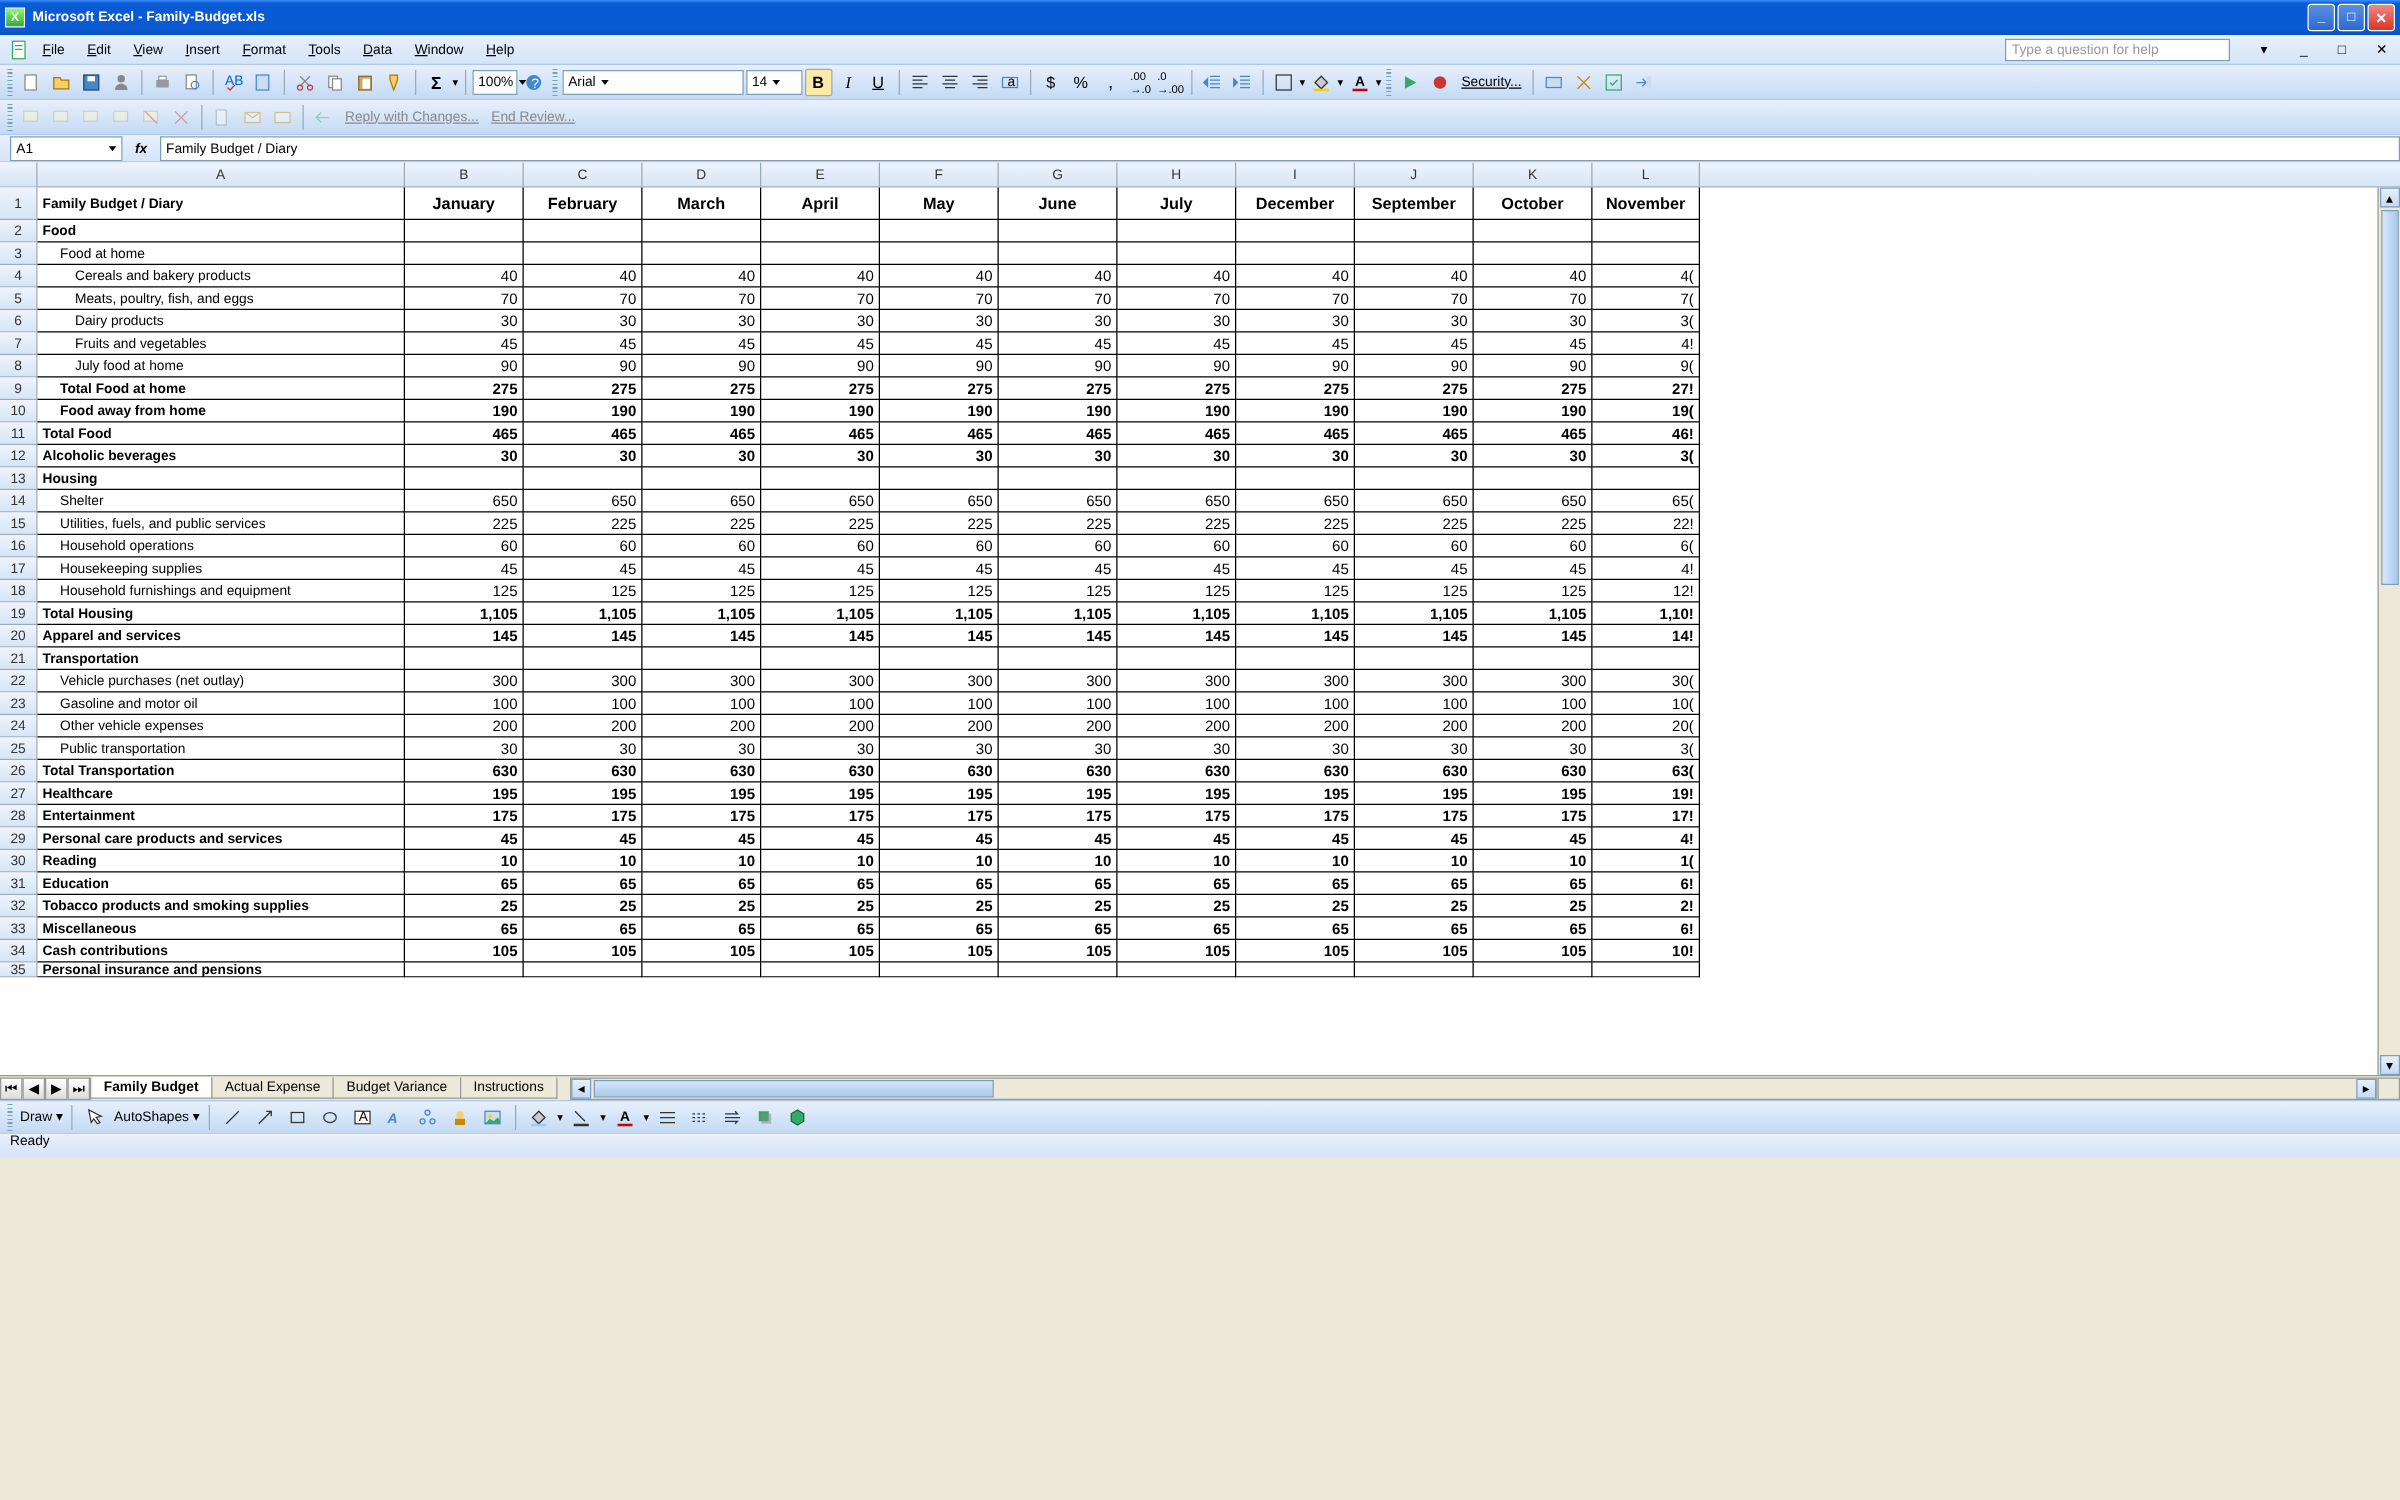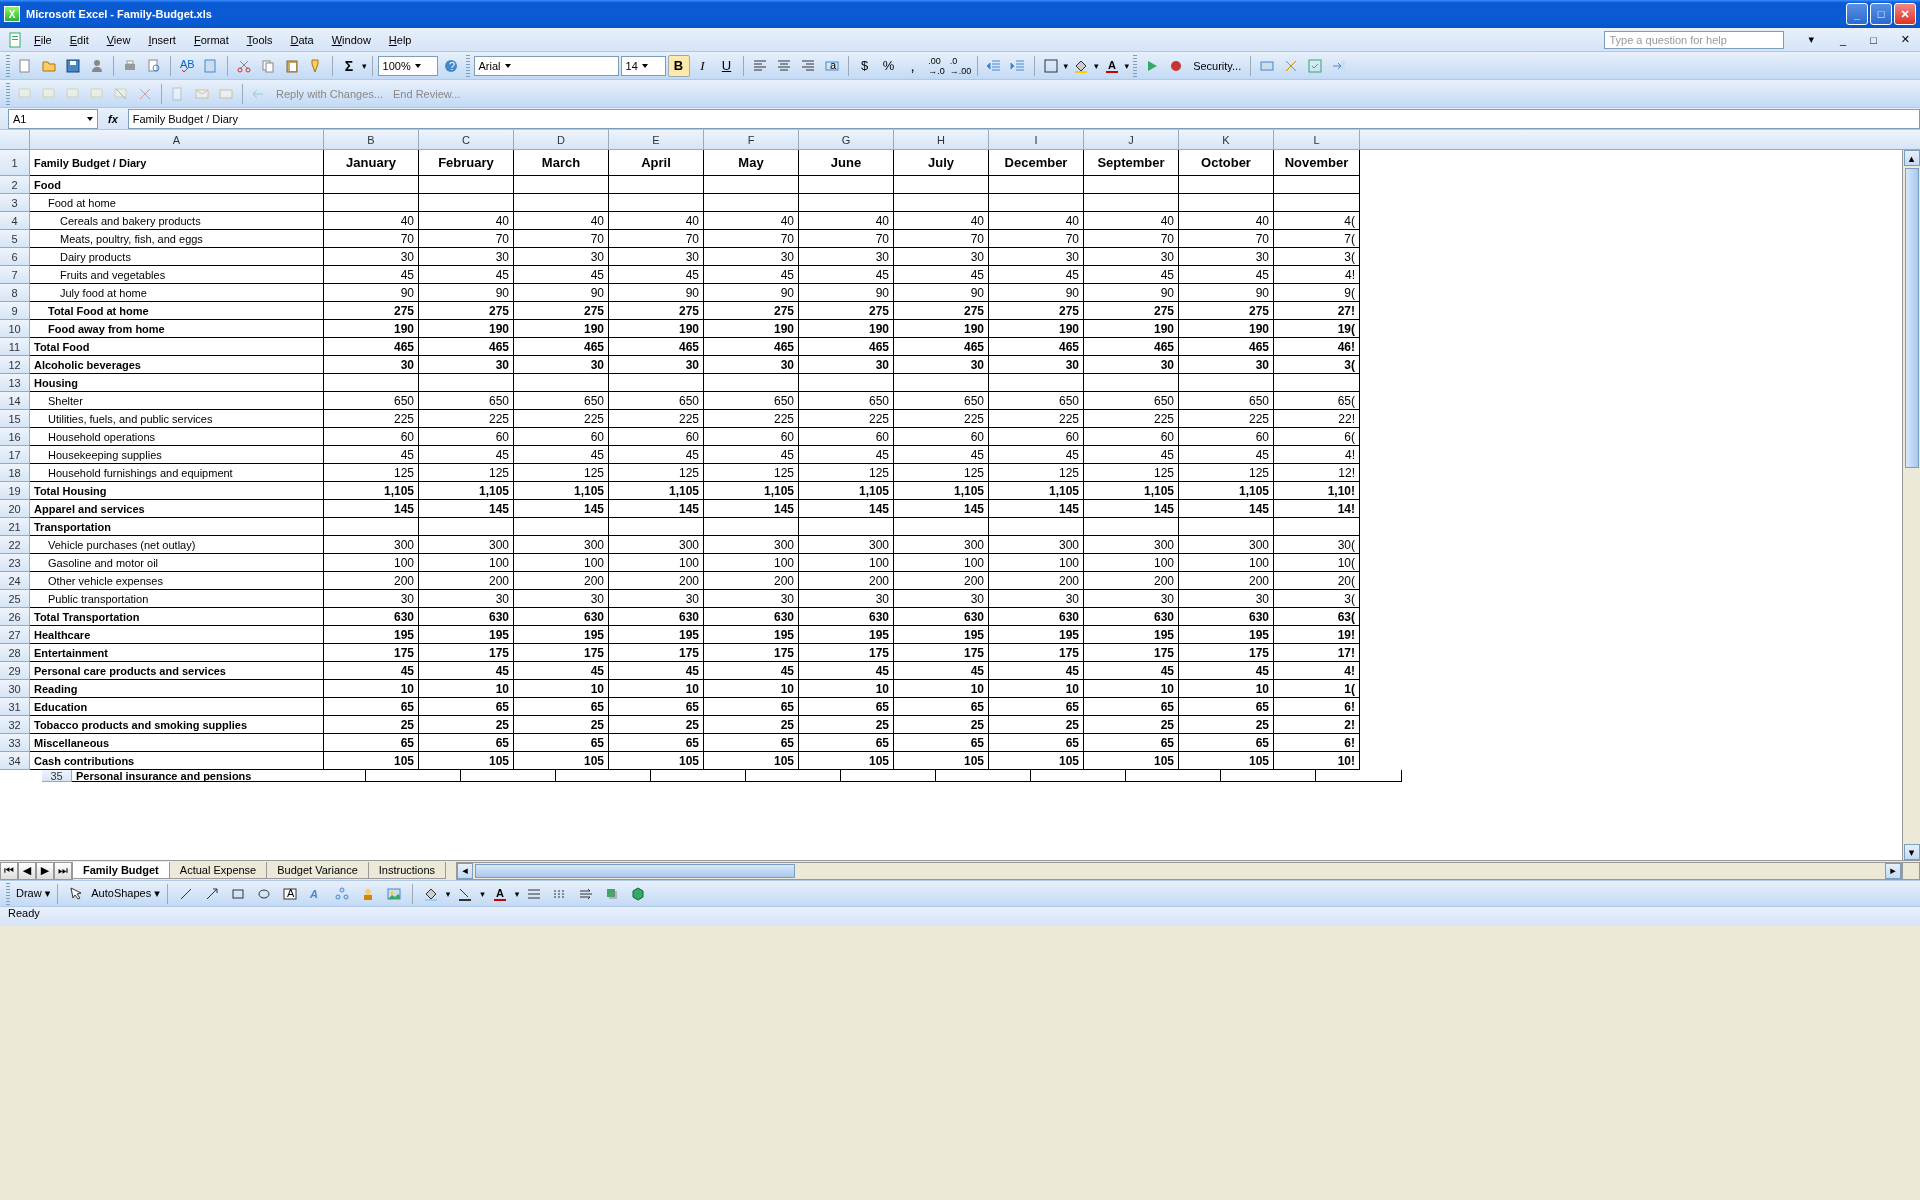--- a/index.html
+++ b/index.html
@@ -27,21 +27,21 @@
 
 .toolbar{height:28px;background:linear-gradient(to bottom,#e8f0fb,#c3daf5);display:flex;align-items:center;padding:0 4px;gap:2px;border-bottom:1px solid #b0c8e8;}
 .tbtn{width:22px;height:22px;display:flex;align-items:center;justify-content:center;border:1px solid transparent;border-radius:2px;}
 .sep{width:1px;height:20px;background:#9ab;margin:0 3px;}
 .tsel{height:20px;background:#fff;border:1px solid #7b9ebd;display:flex;align-items:center;padding:0 4px;gap:4px;}
 .tsel .dd{width:0;height:0;border-left:3px solid transparent;border-right:3px solid transparent;border-top:4px solid #000;}
 .handle{width:4px;height:22px;background:repeating-linear-gradient(to bottom,#7b9ebd 0,#7b9ebd 1px,transparent 1px,transparent 3px);margin:0 2px;}
 
 .toolbar2{height:28px;background:linear-gradient(to bottom,#e8f0fb,#c3daf5);display:flex;align-items:center;padding:0 4px;gap:2px;border-bottom:1px solid #b0c8e8;}
 .tbtn.disabled{opacity:0.4;}
-.rtext{color:#888;padding:0 4px;}
+.rtext{color:#888;padding:0 4px;text-decoration:underline;}
 
 
 .fbar{height:22px;background:linear-gradient(to bottom,#e8f0fb,#d5e4f7);display:flex;align-items:center;border-bottom:1px solid #b0c8e8;}
 .namebox{width:90px;height:20px;background:#fff;border:1px solid #7b9ebd;margin-left:8px;display:flex;align-items:center;justify-content:space-between;padding:0 4px;}
 .fx{font-style:italic;font-weight:bold;padding:0 10px;}
 .fcontent{flex:1;background:#fff;height:20px;border:1px solid #7b9ebd;display:flex;align-items:center;padding:0 4px;}
 
 
 .grid-wrap{position:relative;background:#fff;height:730px;overflow:hidden;}
 .colhdr-row{display:flex;height:20px;background:linear-gradient(to bottom,#eef4fc,#d6e5f5);border-bottom:1px solid #9ab;}
@@ -201,21 +201,21 @@
       <svg viewBox="0 0 16 16">
         <path d="M4 2h6v4l-3 8-3-8z" fill="#fc6" stroke="#a70"></path>
       </svg>
     </span>
   <span class="sep"></span>
   <span class="tbtn">
       <span style="font-size:14px;font-weight:bold">Σ</span>
     </span>
   <span style="font-size:9px">▾</span>
   <span class="sep"></span>
-  <div class="tsel" style="width:60px">
+  <div class="tsel" style="width:36px">
       <span>100%</span>
       <span class="dd"></span>
     </div>
   <span class="tbtn">
       <svg viewBox="0 0 16 16">
         <circle cx="8" cy="8" r="6" fill="#48c"></circle>
         <text x="6" y="12" fill="#fff" font-size="10">?</text>
       </svg>
     </span>
   <span class="handle"></span>
@@ -1001,21 +1001,21 @@
         <div class="cell nrm bold">105</div>
         <div class="cell nrm bold">105</div>
         <div class="cell nrm bold">105</div>
         <div class="cell nrm bold">105</div>
         <div class="cell nrm bold">105</div>
         <div class="cell nrm bold">105</div>
         <div class="cell nrm bold">105</div>
         <div class="cell nrm bold">105</div>
         <div class="cell last bold">10!</div>
       </div>
-      <div class="row data" style="height: 12px; overflow: hidden; padding-left: 42px;">
+      <div class="row data" style="height: 12px; overflow: hidden;">
         <div class="rh">35</div>
         <div class="cell A bold">
           <span>Personal insurance and pensions</span>
         </div>
         <div class="cell nrm bold"></div>
         <div class="cell nrm bold"></div>
         <div class="cell nrm bold"></div>
         <div class="cell nrm bold"></div>
         <div class="cell nrm bold"></div>
         <div class="cell nrm bold"></div>

